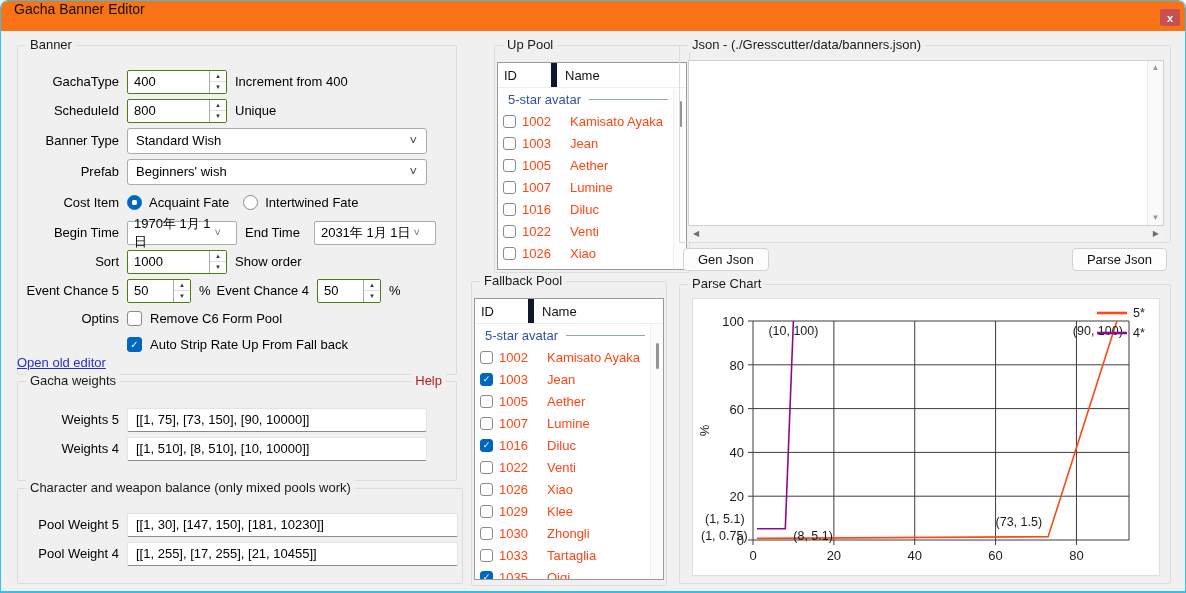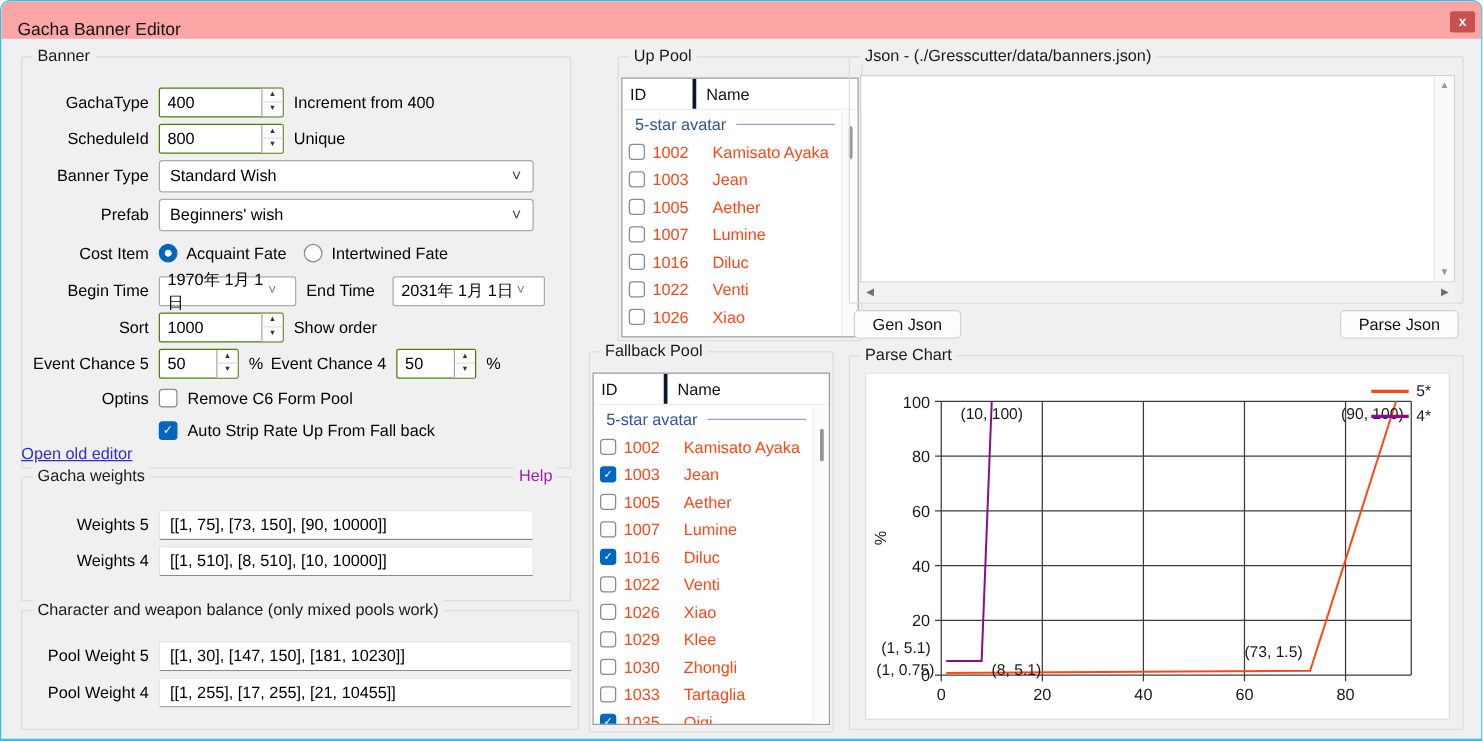--- a/index.html
+++ b/index.html
@@ -1,19 +1,19 @@
 <!DOCTYPE html>
 <html><head>
 <meta charset="utf-8">
 <style>
   * { box-sizing: border-box; }
   body { margin:0; font-family:"Liberation Sans", sans-serif; background:#fff; }
   .window { position:relative; width:1186px; height:593px; background:#F0F0F0;
             border:1px solid #38BDE6; border-bottom-width:2px; border-radius:8px 8px 0 0; overflow:hidden; }
-  .titlebar { height:30px; background:#fca5a5; display:flex; align-items:flex-end;
+  .titlebar { height:30px; background:#f97316; display:flex; align-items:flex-start;
               padding-left:13px; font-size:14px; color:#101010; border-radius:7px 7px 0 0; }
   .close-btn { position:absolute; right:5px; top:8px; width:20px; height:17px; background:#C75050;
                color:#fff; font-size:11px; font-weight:bold; display:flex; align-items:center;
                justify-content:center; border-radius:2px; cursor:default; }
   .content { position:absolute; left:0; top:30px; right:0; bottom:0; }
 
   .group { position:absolute; border:1px solid #DCDCDC; border-radius:2px; }
   .gtitle { position:absolute; top:-9px; left:8px; background:#F0F0F0; padding:0 4px;
             font-size:13px; color:#1a1a1a; white-space:nowrap; }
 
@@ -46,32 +46,32 @@
   .radio.selected { border:1px solid #0067C0; background:radial-gradient(circle, #fff 0 2.6px, #0067C0 3px); }
   .rlabel { margin-left:7px; font-size:13px; color:#000; }
 
   .cbx { width:15px; height:15px; border:1px solid #8A8A8A; border-radius:3px; background:#fff;
          flex-shrink:0; display:flex; align-items:center; justify-content:center; font-size:10px; color:#fff; }
   .cbx.checked { background:#0067C0; border-color:#0067C0; }
   .cbx-label { margin-left:8px; font-size:13px; color:#000; }
 
   .link { position:absolute; font-size:13px; color:#2C2CD0; text-decoration:underline; cursor:pointer; }
   .help-link { position:absolute; top:-9px; right:10px; background:#F0F0F0; padding:0 4px;
-               font-size:13px; color:#a21caf; cursor:pointer; }
+               font-size:13px; color:#b91c1c; cursor:pointer; }
 
   .winput { height:24px; background:#fff; border:1px solid #E3E3E3; border-bottom:1px solid #8A8A8A;
             border-radius:2px; padding:0 0 0 8px; font-size:13px; color:#000;
             font-family:"Liberation Sans", sans-serif; }
 
   
   .listbox { position:absolute; left:2px; top:16px; width:190px; background:#fff;
              border:1px solid #9A9A9A; overflow:hidden; }
   .lheader { display:flex; height:25px; align-items:stretch; border-bottom:1px solid #EDEDED;
              font-size:13px; color:#111; }
-  .hcol-id { width:59px; padding-left:6px; border-right:3px solid #0f172a; display:flex; align-items:center; }
+  .hcol-id { width:59px; padding-left:6px; border-right:6px solid #0f172a; display:flex; align-items:center; }
   .hcol-name { padding-left:8px; display:flex; align-items:center; }
   .lsep { height:22px; display:flex; align-items:center; padding-left:10px; font-size:13px; color:#32509E; }
   .sep-line { flex:1; height:1px; background:#8FA4D6; margin:0 18px 0 8px; }
   .list-row { height:22px; display:flex; align-items:center; font-size:13px; color:#FF4514; }
   .list-row .cb { width:13px; height:13px; margin-left:5px; border:1px solid #8A8A8A; border-radius:3px;
                   background:#fff; flex-shrink:0; display:flex; align-items:center; justify-content:center;
                   font-size:9px; color:#fff; }
   .list-row .cb.checked { background:#0067C0; border-color:#0067C0; }
   .row-id { margin-left:6px; width:38px; }
   .row-name { margin-left:10px; white-space:nowrap; }

